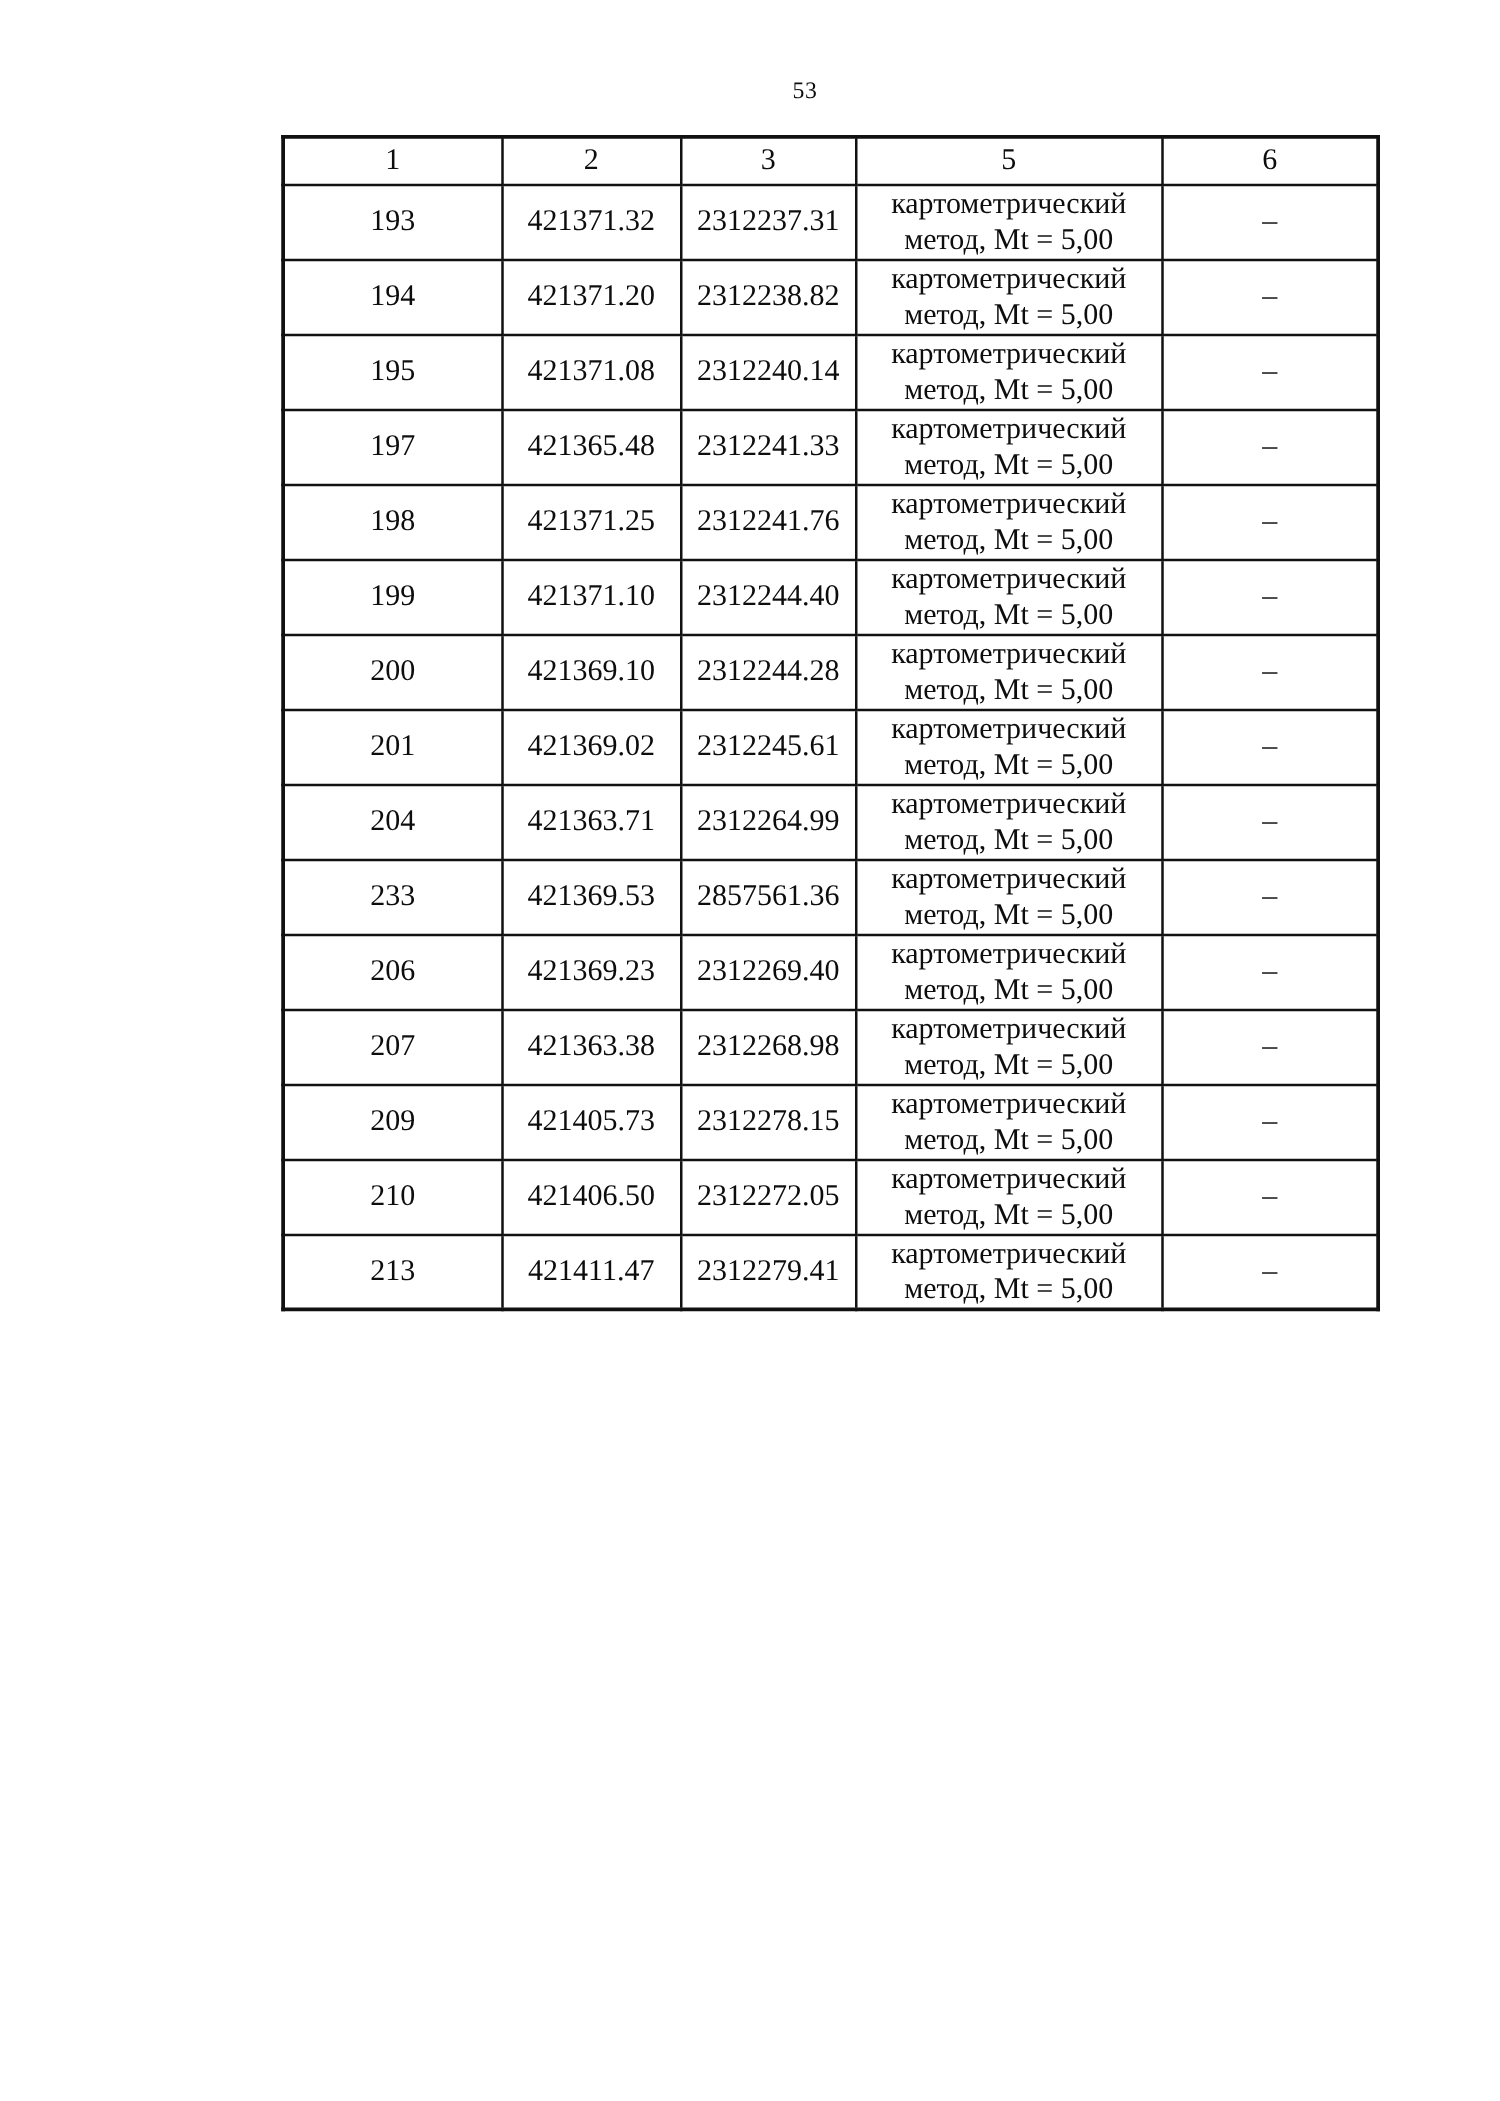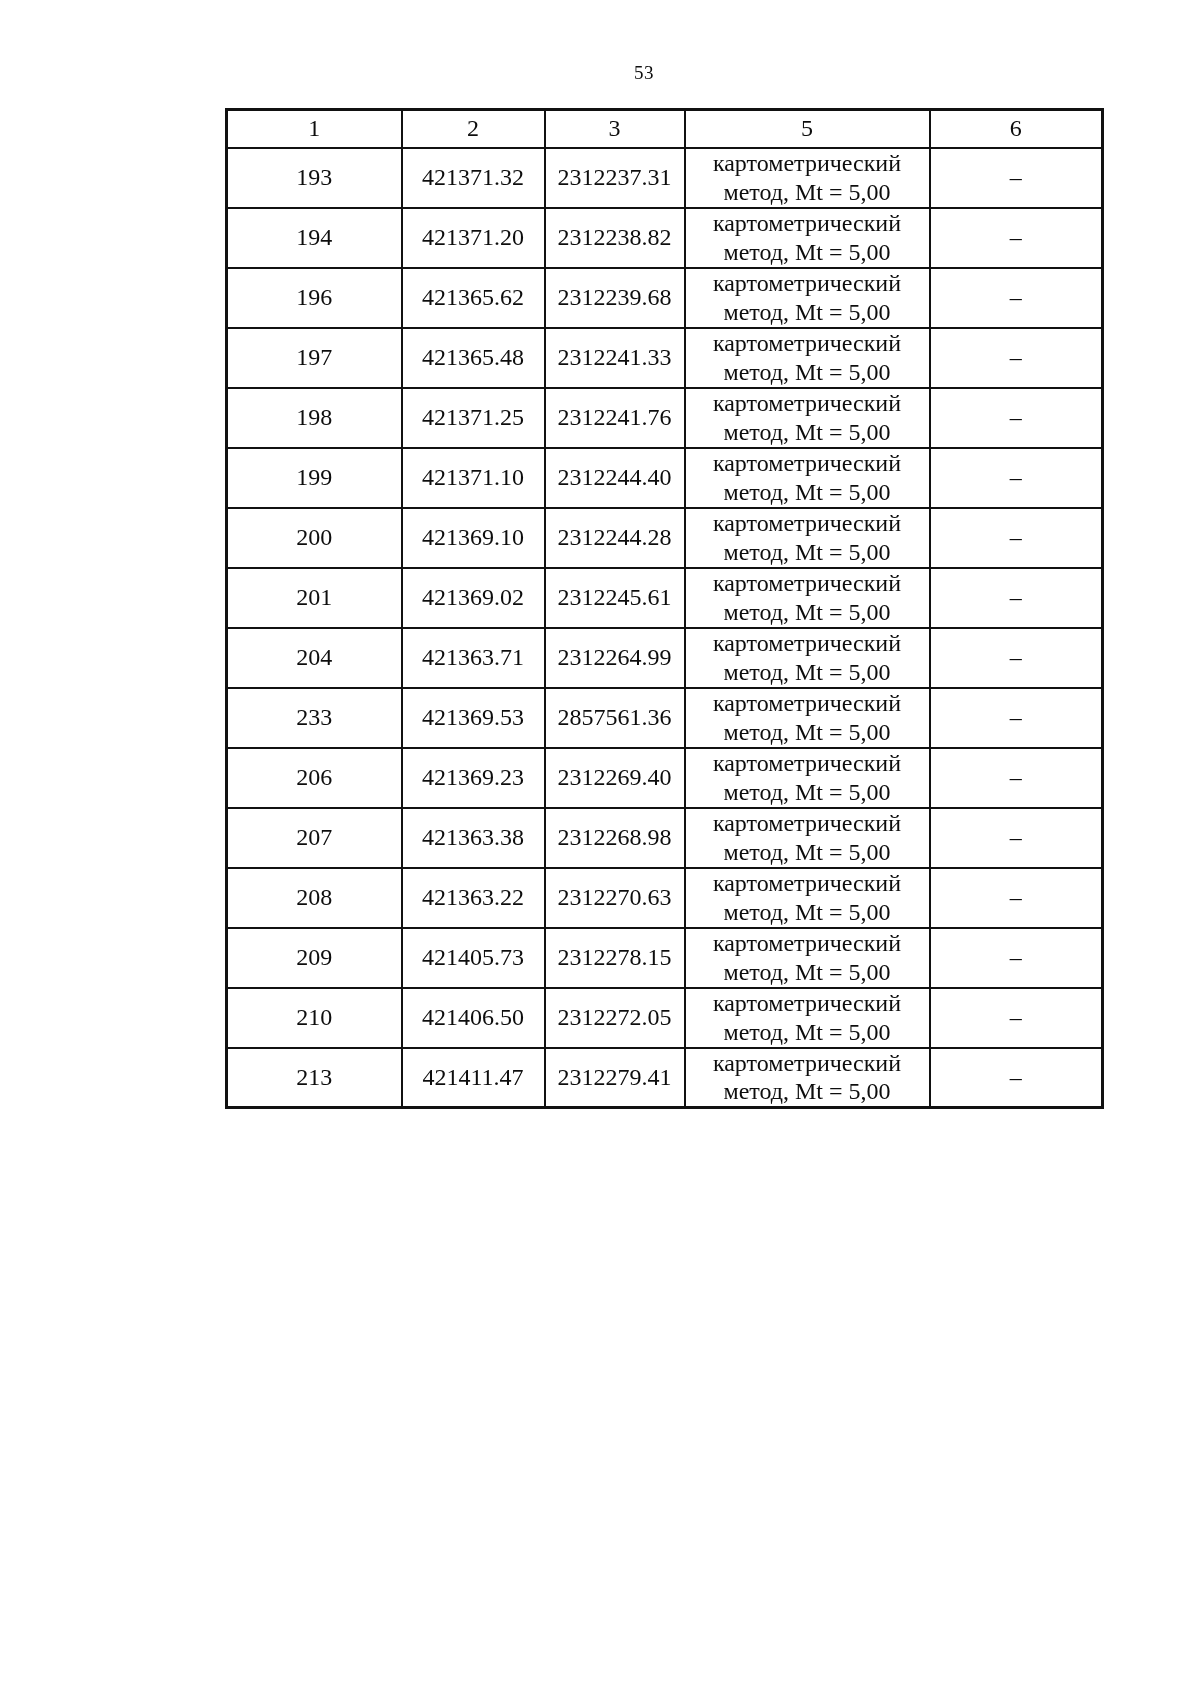--- a/index.html
+++ b/index.html
@@ -107,23 +107,23 @@
         <tr>
     <td class="c1">194</td>
     <td class="c2">421371.20</td>
     <td class="c3">2312238.82</td>
     <td class="c5">
       <span class="method-text">картометрический метод, Mt = 5,00</span>
     </td>
     <td class="c6">–</td>
   </tr>
         <tr>
-    <td class="c1">196</td>
-    <td class="c2">421365.62</td>
-    <td class="c3">2312239.68</td>
+    <td class="c1">195</td>
+    <td class="c2">421371.08</td>
+    <td class="c3">2312240.14</td>
     <td class="c5">
       <span class="method-text">картометрический метод, Mt = 5,00</span>
     </td>
     <td class="c6">–</td>
   </tr>
         <tr>
     <td class="c1">197</td>
     <td class="c2">421365.48</td>
     <td class="c3">2312241.33</td>
     <td class="c5">
@@ -197,29 +197,20 @@
         <tr>
     <td class="c1">207</td>
     <td class="c2">421363.38</td>
     <td class="c3">2312268.98</td>
     <td class="c5">
       <span class="method-text">картометрический метод, Mt = 5,00</span>
     </td>
     <td class="c6">–</td>
   </tr>
         <tr>
-    <td class="c1">208</td>
-    <td class="c2">421363.22</td>
-    <td class="c3">2312270.63</td>
-    <td class="c5">
-      <span class="method-text">картометрический метод, Mt = 5,00</span>
-    </td>
-    <td class="c6">–</td>
-  </tr>
-        <tr>
     <td class="c1">209</td>
     <td class="c2">421405.73</td>
     <td class="c3">2312278.15</td>
     <td class="c5">
       <span class="method-text">картометрический метод, Mt = 5,00</span>
     </td>
     <td class="c6">–</td>
   </tr>
         <tr>
     <td class="c1">210</td>

